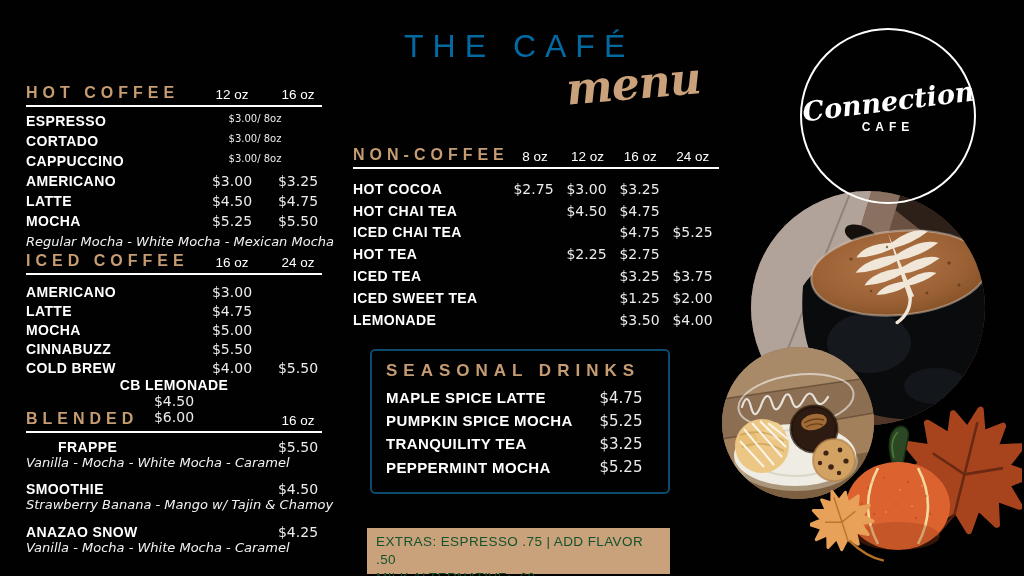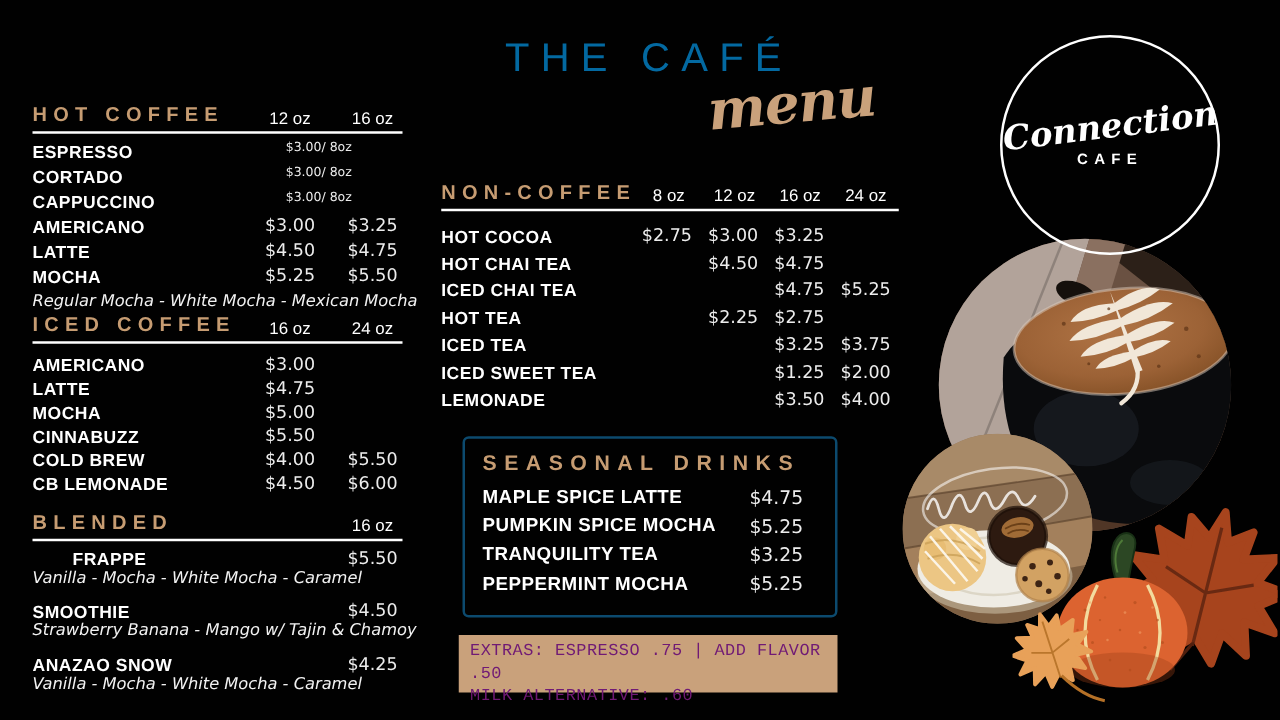--- a/index.html
+++ b/index.html
@@ -61,24 +61,24 @@
     border:2px solid #0c4a6e;border-radius:5px;box-sizing:border-box;
     padding:10px 14px 0 14px;
   }
   .sea-title{color:#C69C72;font-weight:700;font-size:17px;letter-spacing:6px;white-space:nowrap;}
   .sea-rows{margin-top:5px;}
   .sea-row{display:flex;align-items:center;height:23.2px;}
   .sea-name{flex:1;color:#fff;font-weight:700;font-size:15px;letter-spacing:.4px;white-space:nowrap;}
   .sea-price{width:66px;text-align:center;color:#ececec;font-size:15px;font-family:"DejaVu Sans",sans-serif;}
   
   .extras{
-    position:absolute;left:367px;top:508px;width:303px;height:46px;
-    background:#C9A17B;color:#701a75;box-sizing:border-box;
+    position:absolute;left:367px;top:528px;width:303px;height:46px;
+    background:#C9A17B;color:#14532d;box-sizing:border-box;
     padding:5px 9px;font-size:13.5px;line-height:18px;letter-spacing:.4px;
-    font-family:Liberation Mono, monospace;
+    font-family:Liberation Sans, sans-serif;
   }
   
   .latte{position:absolute;left:751px;top:191px;width:234px;height:234px;z-index:3;}
   .cookies{position:absolute;left:722px;top:347px;width:152px;height:152px;z-index:4;}
   .pumpkin{position:absolute;left:810px;top:400px;width:212px;height:176px;z-index:7;}
 </style>
 </head>
 <body>
 
 <div id="canvas">
@@ -155,21 +155,21 @@
       <div class="mrow" style="height:19px;">
         <span class="mname">CINNABUZZ</span>
         <span class="price p1">$5.50</span>
         <span class="price p2"></span>
       </div>
       <div class="mrow" style="height:19px;">
         <span class="mname">COLD BREW</span>
         <span class="price p1">$4.00</span>
         <span class="price p2">$5.50</span>
       </div>
-      <div class="mrow" style="height:19px;">
+      <div class="mrow" style="height:19px;flex-direction:column;">
         <span class="mname">CB LEMONADE</span>
         <span class="price p1">$4.50</span>
         <span class="price p2">$6.00</span>
       </div>
     </div>
   </div>
 
   <div class="sec" style="top:410px;">
     <div class="sec-head">
       <span class="sec-title">BLENDED</span>

